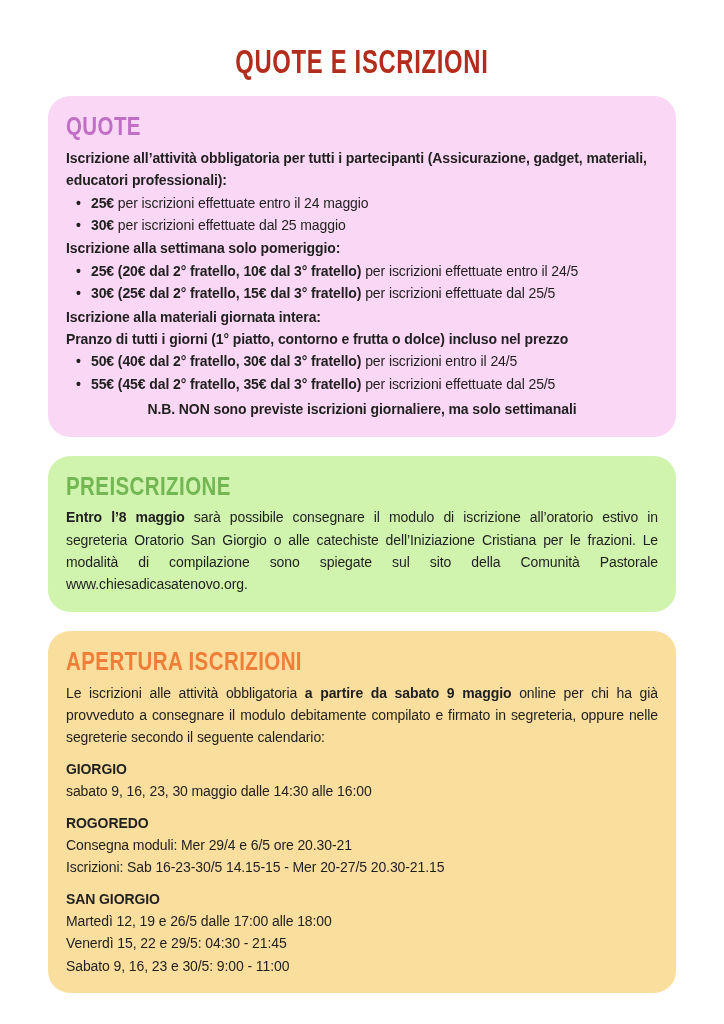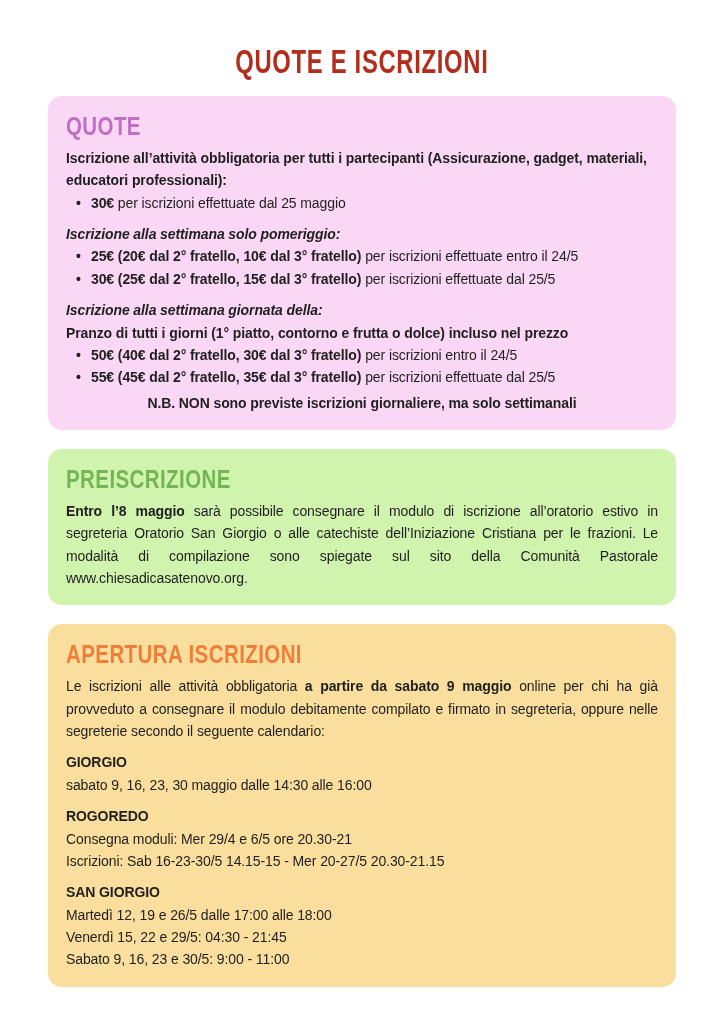--- a/index.html
+++ b/index.html
@@ -19,21 +19,21 @@
     text-align: center;
     font-size: 34px;
     line-height: 1.12;
     font-weight: 700;
     letter-spacing: 1px;
     color: var(--title-color, #B22D1B);
   }
   .condense { display: inline-block; transform: scaleX(0.70); transform-origin: center center; white-space: nowrap; }
   .hdr .condense { transform: scaleX(0.82); transform-origin: left center; }
   .box {
-    border-radius: 14px;
+    border-radius: 22px;
     padding: 14px 18px 16px;
     margin-bottom: 19px;
     font-size: 14px;
     line-height: 1.6;
     letter-spacing: -0.1px;
   }
   .quote-box { background: var(--quote-bg, #FAD7F5); }
   .pre-box   { background: var(--pre-bg, #D0F3AE); }
   .ape-box   { background: var(--apertura-bg, #F9DE9E); }
   .hdr {
@@ -41,51 +41,52 @@
     font-size: 25px;
     line-height: 1.15;
     font-weight: 700;
     letter-spacing: 0.5px;
   }
   .quote-hdr { color: var(--quote-heading-color, #C06FC4); }
   .pre-hdr   { color: var(--pre-heading-color, #72B754); }
   .ape-hdr   { color: var(--apertura-heading-color, #EF7F38); }
   p { margin: 0; }
   .bold-p { font-weight: 700; }
-  .mt { margin-top: 9px; font-style: italic; }
+  .mt { margin-top: 1px; }
   .bullets { list-style: none; margin: 0; padding: 0 0 0 10px; }
   .bullets li { padding-left: 15px; position: relative; }
   .bullets li::before { content: "\2022"; position: absolute; left: 0; font-weight: 700; }
   .note { margin-top: 3px; font-weight: 700; text-align: center; }
   .just { text-align: justify; }
   .loc { margin-top: 9px; }
   .loc-name { font-weight: 700; }
 </style>
 </head>
 <body>
 
 <div class="page">
 
   <h1 class="title"><span class="condense">QUOTE E ISCRIZIONI</span></h1>
 
   <section class="box quote-box">
     <h2 class="hdr quote-hdr"><span class="condense">QUOTE</span></h2>
 
     <p class="bold-p">Iscrizione all’attività obbligatoria per tutti i partecipanti (Assicurazione, gadget, materiali, educatori professionali):</p>
     <ul class="bullets">
+      <li><b>25€</b><span> per iscrizioni effettuate entro il 24 maggio</span></li>
       <li><b>30€</b><span> per iscrizioni effettuate dal 25 maggio</span></li>
     </ul>
 
     <p class="bold-p mt">Iscrizione alla settimana solo pomeriggio:</p>
     <ul class="bullets">
       <li><b>25€ (20€ dal 2° fratello, 10€ dal 3° fratello)</b><span> per iscrizioni effettuate entro il 24/5</span></li>
       <li><b>30€ (25€ dal 2° fratello, 15€ dal 3° fratello)</b><span> per iscrizioni effettuate dal 25/5</span></li>
     </ul>
 
-    <p class="bold-p mt">Iscrizione alla settimana giornata della:</p>
+    <p class="bold-p mt">Iscrizione alla materiali giornata intera:</p>
     <p class="bold-p">Pranzo di tutti i giorni (1° piatto, contorno e frutta o dolce) incluso nel prezzo</p>
     <ul class="bullets">
       <li><b>50€ (40€ dal 2° fratello, 30€ dal 3° fratello)</b><span> per iscrizioni entro il 24/5</span></li>
       <li><b>55€ (45€ dal 2° fratello, 35€ dal 3° fratello)</b><span> per iscrizioni effettuate dal 25/5</span></li>
     </ul>
 
     <p class="note">N.B. NON sono previste iscrizioni giornaliere, ma solo settimanali</p>
   </section>
 
   <section class="box pre-box">

